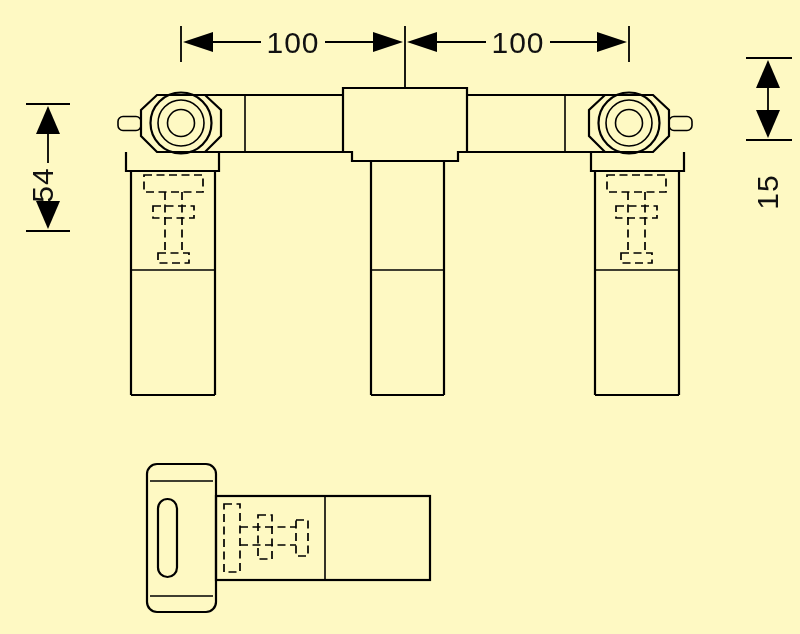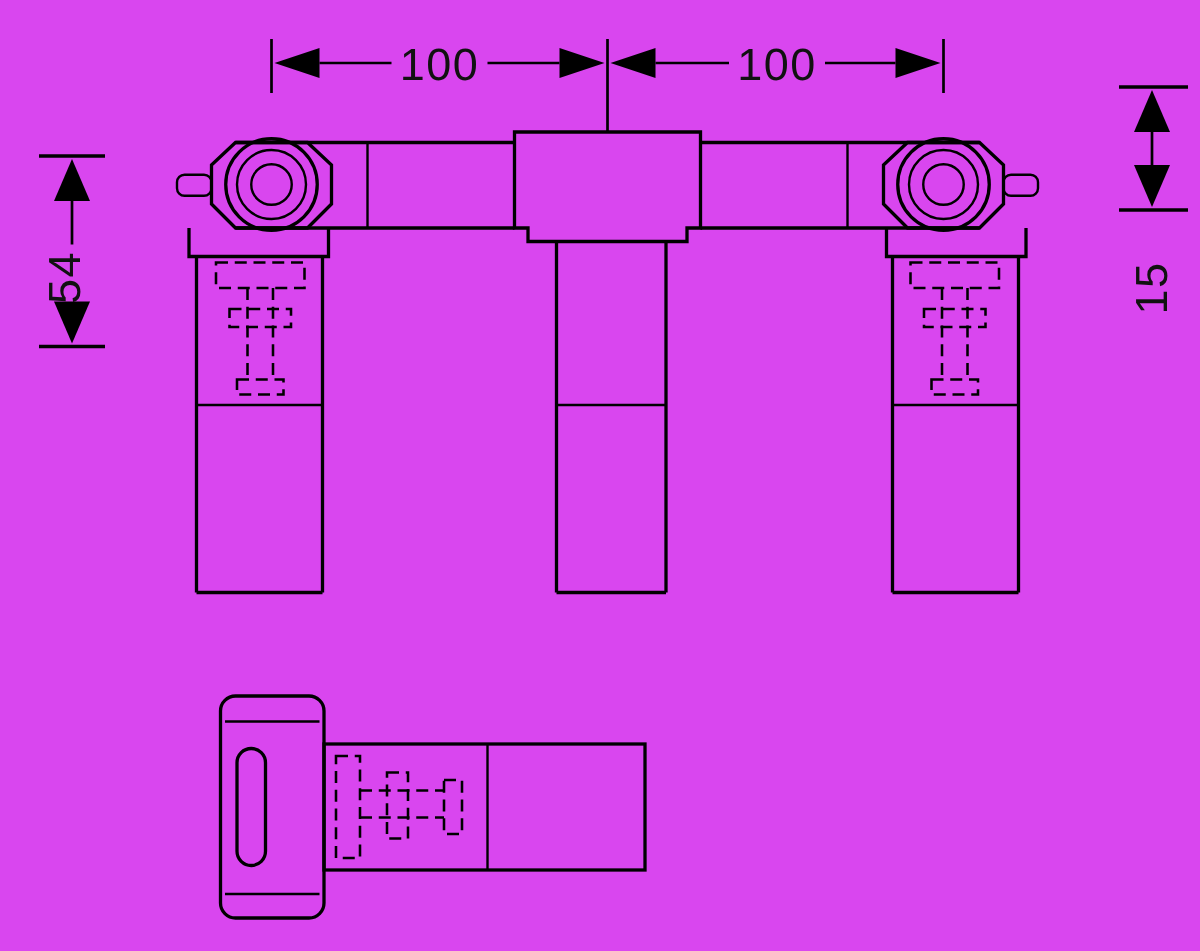--- a/index.html
+++ b/index.html
@@ -1,16 +1,16 @@
 <!DOCTYPE html>
 <html><head>
 <meta charset="utf-8">
 <style>
   html,body{margin:0;padding:0;background:#ffffff;}
-  .page{position:relative;width:800px;height:634px;background:#d946ef;overflow:hidden;}
+  .page{position:relative;width:800px;height:634px;background:#fef9c3;overflow:hidden;}
   svg{display:block;}
   .outline{stroke:#000;stroke-width:2.2;fill:none;stroke-linejoin:miter;stroke-linecap:butt;}
   .thin{stroke:#000;stroke-width:1.6;fill:none;}
   .dash{stroke:#000;stroke-width:1.7;fill:none;stroke-dasharray:8 4.5;}
   .dl{stroke:#000;stroke-width:1.8;fill:none;}
   .tick{stroke:#000;stroke-width:2.2;fill:none;}
   .arrow{fill:#000;stroke:none;}
   text.dim{font-family:"Liberation Sans", sans-serif;font-size:30px;fill:#111;letter-spacing:1px;}
 </style>
 </head>

